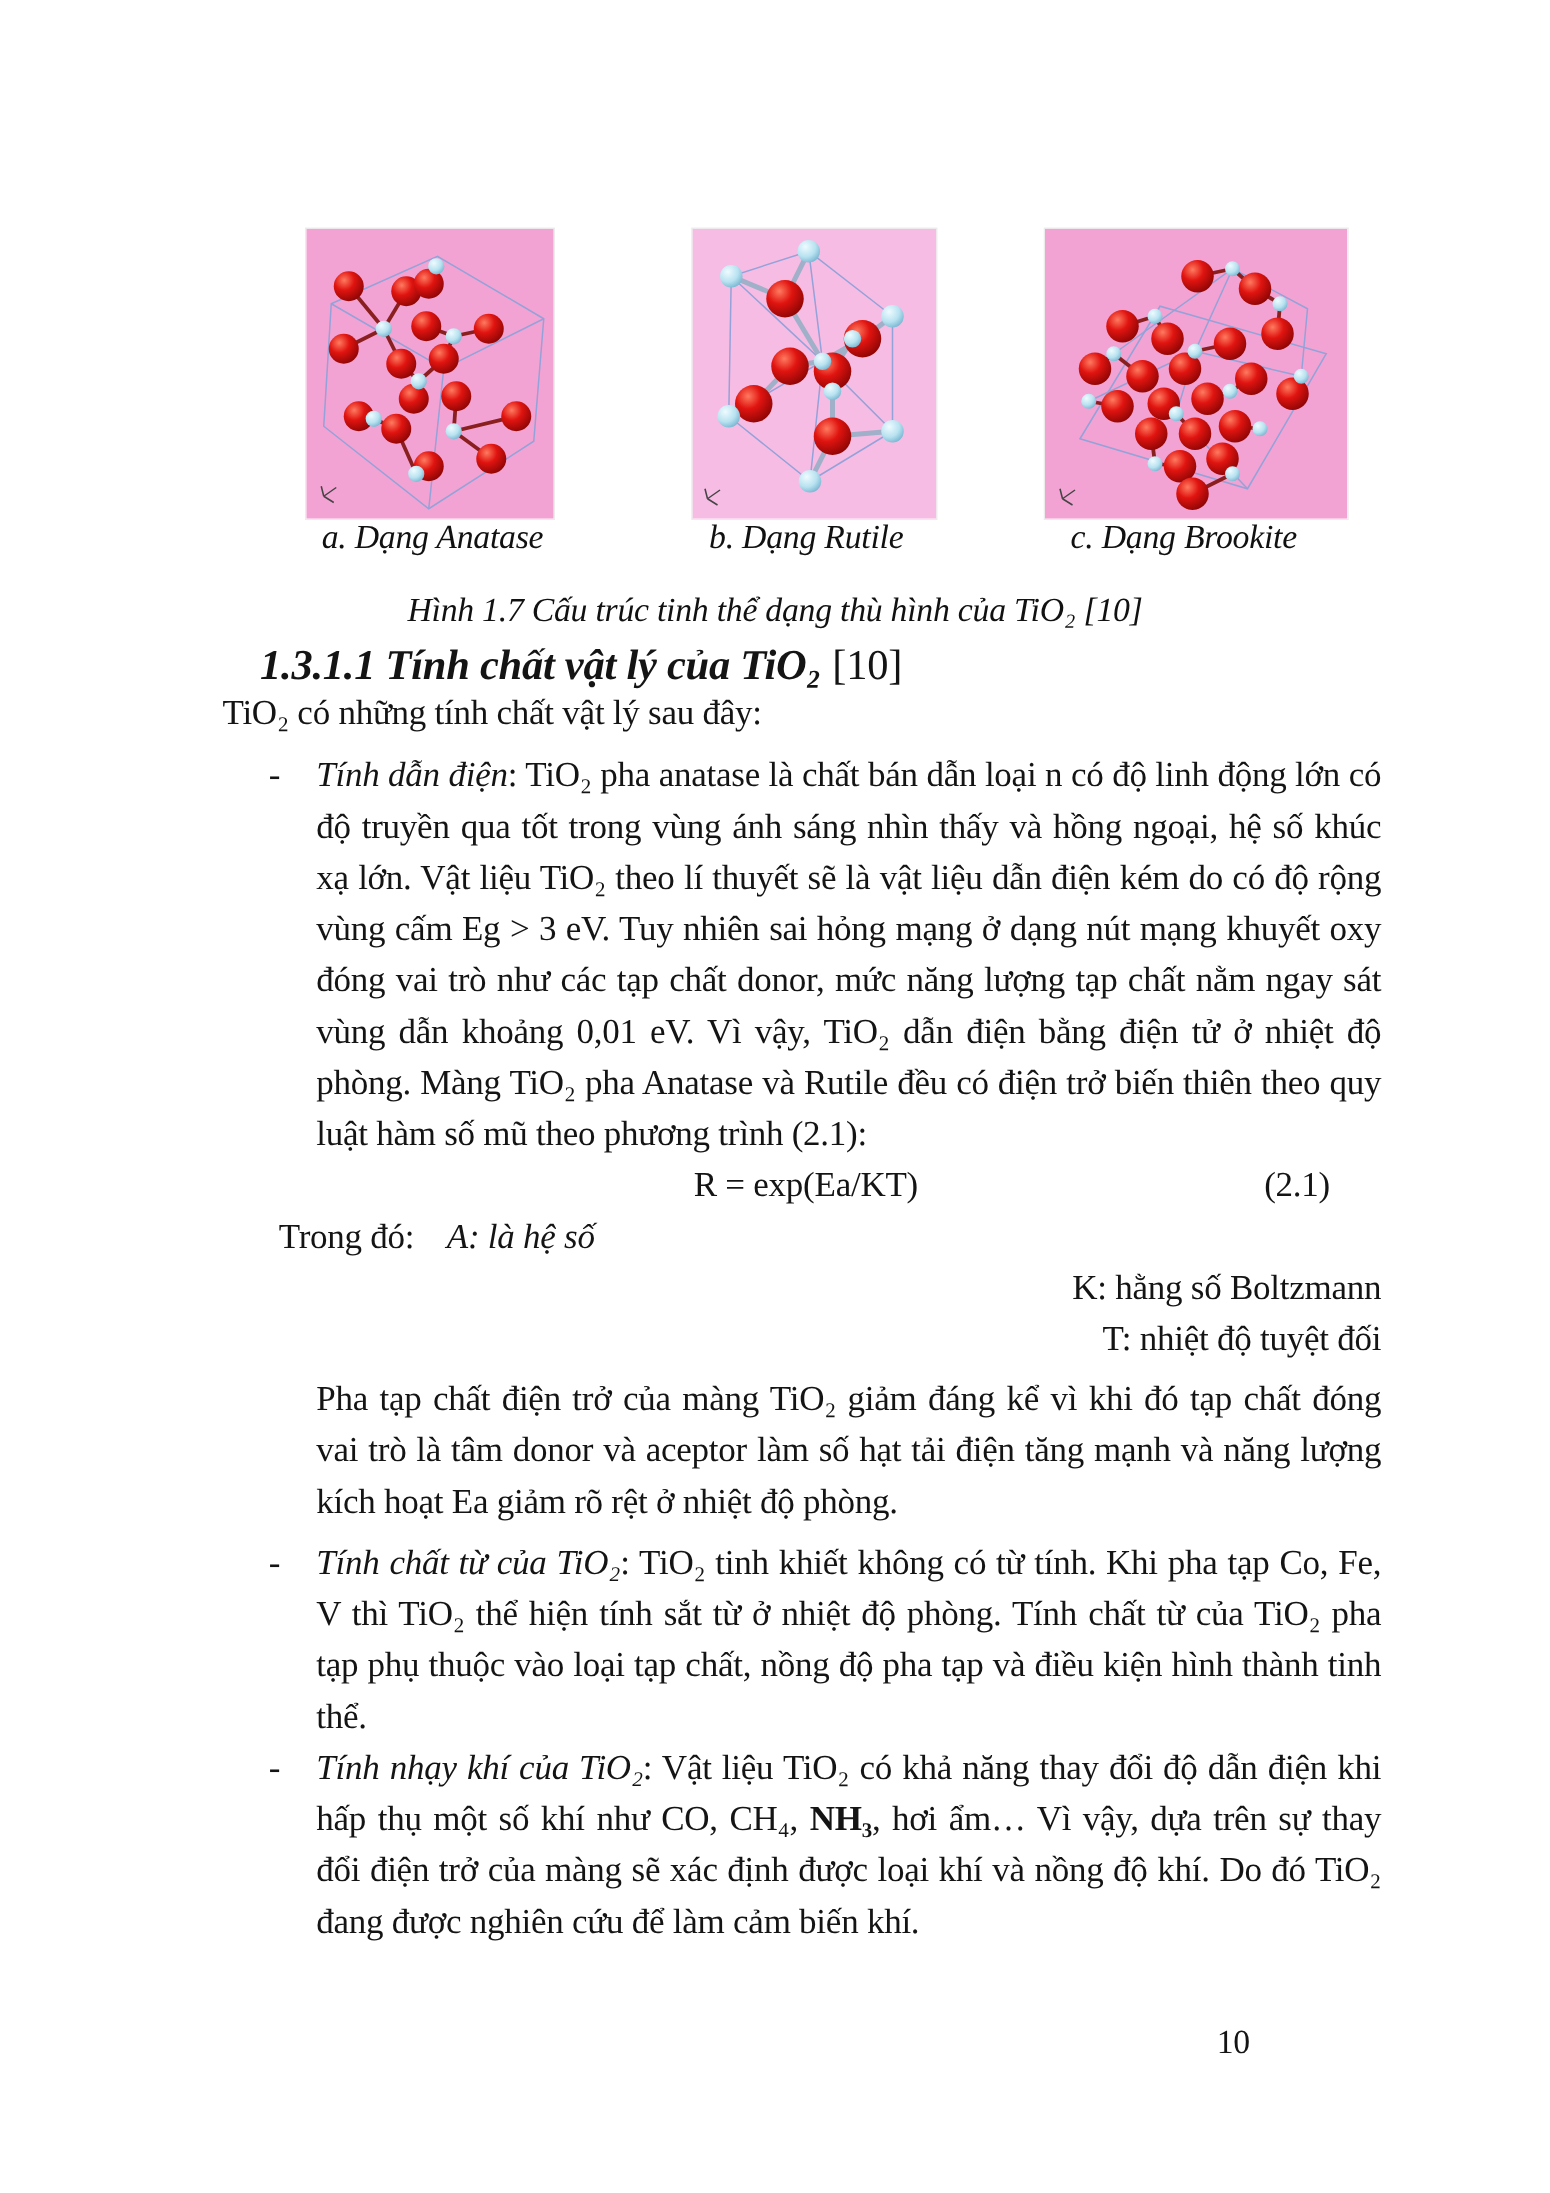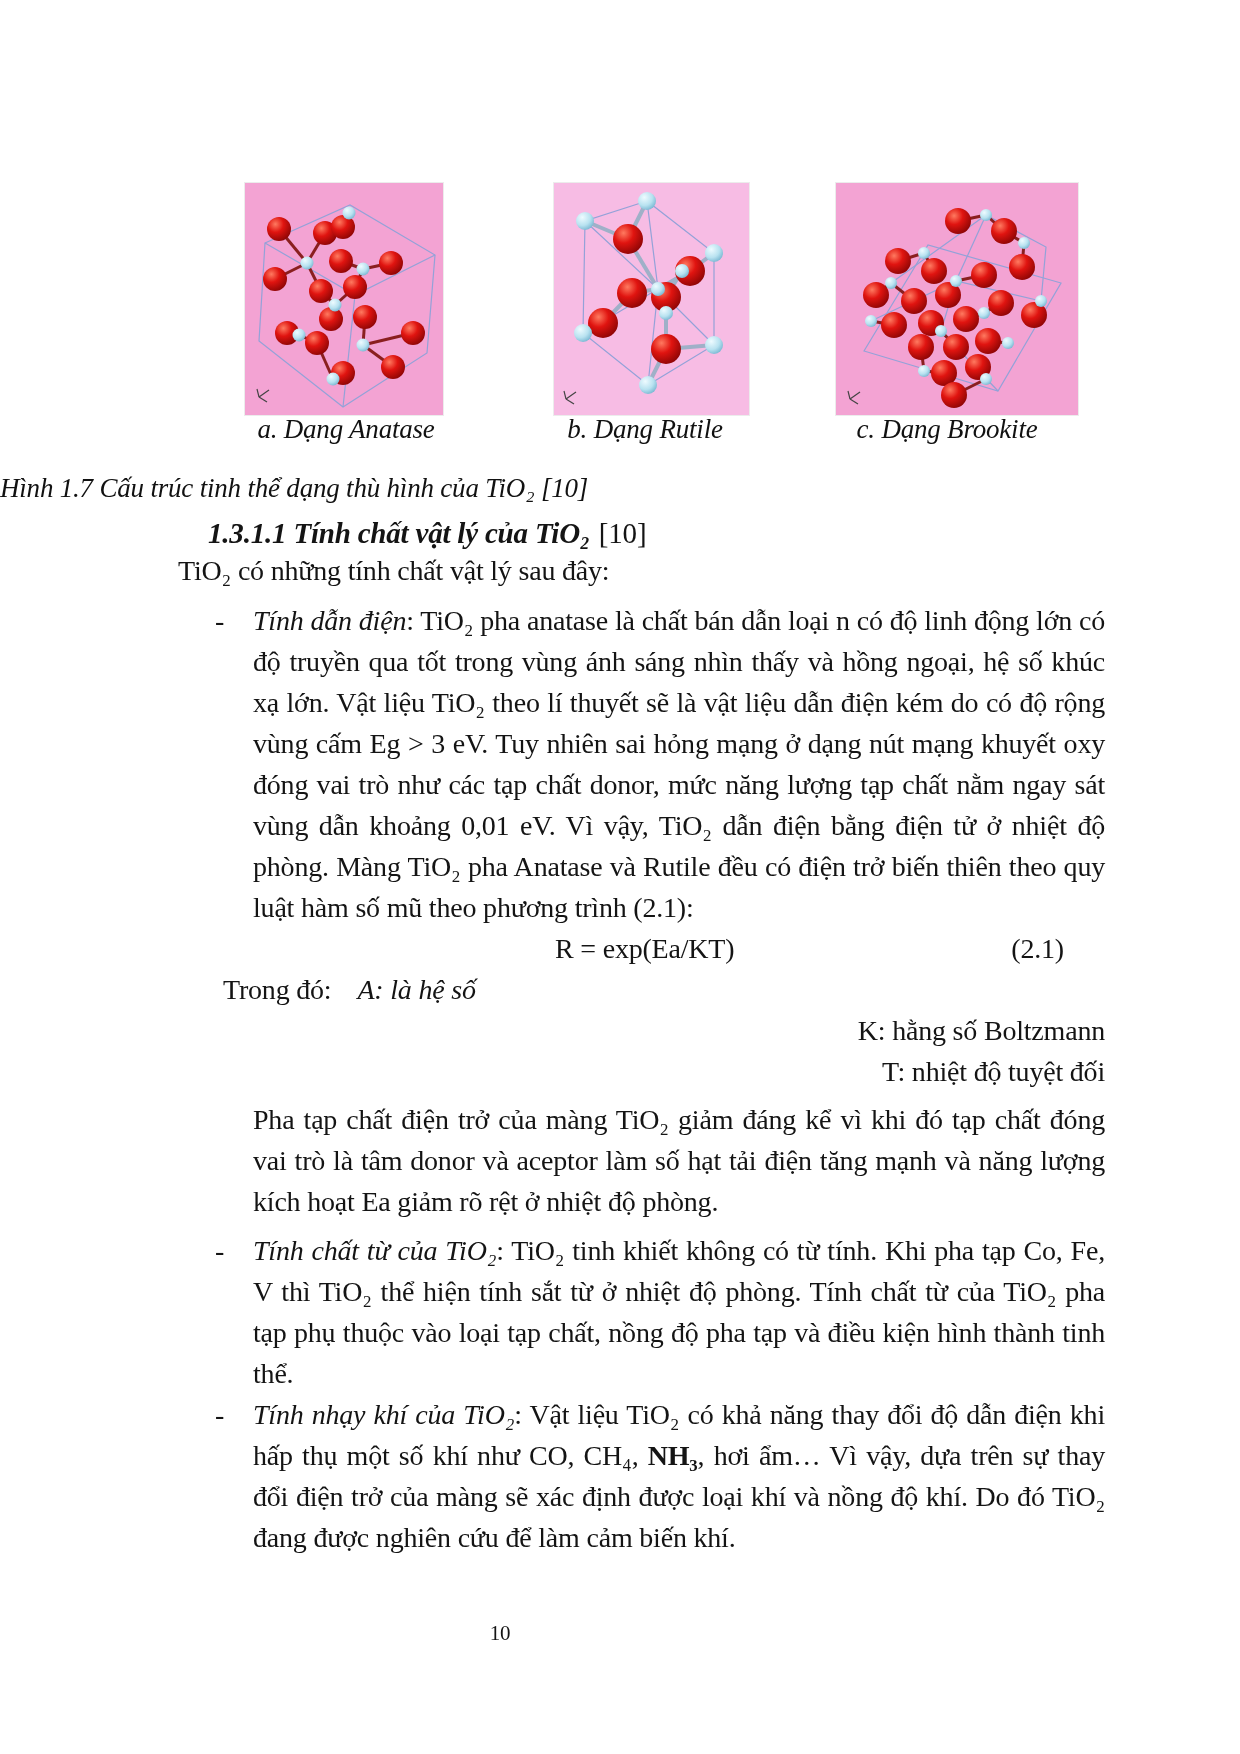--- a/index.html
+++ b/index.html
@@ -16,44 +16,44 @@
   #panel-b{left:554px;width:195px;}
   #panel-c{left:836px;width:242px;}
   .subcaption{
     position:absolute;top:414px;transform:translateX(-50%);
     font-style:italic;font-size:27px;line-height:30px;white-space:nowrap;color:#111;
   }
   #subcap-a{left:346px;}
   #subcap-b{left:645px;}
   #subcap-c{left:947px;}
   .figcaption{
-    position:absolute;top:473px;left:0;width:1240px;
+    position:absolute;top:473px;left:0;width:1240px;text-align:center;
     font-style:italic;font-size:27px;line-height:30px;color:#111;
   }
   .heading{
-    position:absolute;top:516px;left:208px;font-size:29px;line-height:34px;white-space:nowrap;
+    position:absolute;top:516px;left:208px;font-size:34px;line-height:34px;white-space:nowrap;
   }
   .heading .hmain{font-weight:bold;font-style:italic;}
   .heading .href{font-style:normal;font-weight:normal;margin-left:9px;}
   .intro{position:absolute;top:556px;left:178px;line-height:30px;}
   .content{position:absolute;top:600px;left:178px;width:927px;}
   .bullet{position:relative;padding-left:75px;text-align:justify;}
   .bullet .dash{position:absolute;left:37px;top:0;}
   .lead{font-style:italic;}
   .b{font-weight:bold;}
   .eqrow{position:relative;height:41px;}
   .eqrow .formula{position:absolute;left:377px;top:0;}
   .eqrow .eqnum{position:absolute;right:41px;top:0;}
   .whererow{height:41px;white-space:nowrap;}
   .where-label{padding-left:45px;}
   .where-first{margin-left:26px;font-style:italic;}
   .where-item{padding-left:164px;text-align:right;}
   .para{margin-top:7px;padding-left:75px;text-align:justify;}
   .mt8{margin-top:8px;}
-  .pagenum{position:absolute;top:1618px;left:0;width:1000px;text-align:center;font-size:21px;line-height:30px;}
+  .pagenum{position:absolute;top:1618px;left:0;width:1000px;text-align:right;font-size:27px;line-height:30px;}
 </style>
 </head>
 <body>
 
 <svg width="0" height="0" style="position:absolute" aria-hidden="true">
   <defs>
     <radialGradient id="gR" cx="35%" cy="30%" r="75%">
       <stop offset="0%" stop-color="#ff7a60"></stop>
       <stop offset="45%" stop-color="#e01410"></stop>
       <stop offset="100%" stop-color="#8d0505"></stop>

